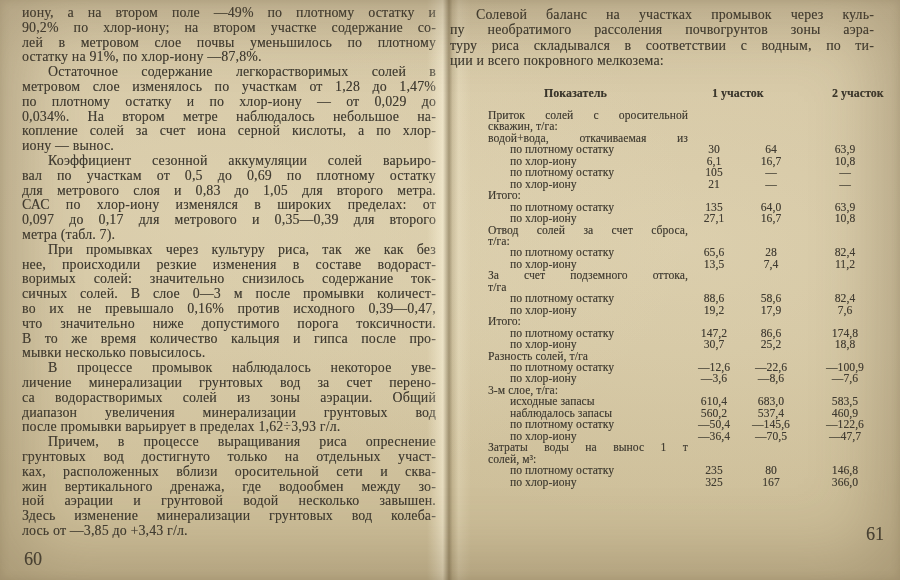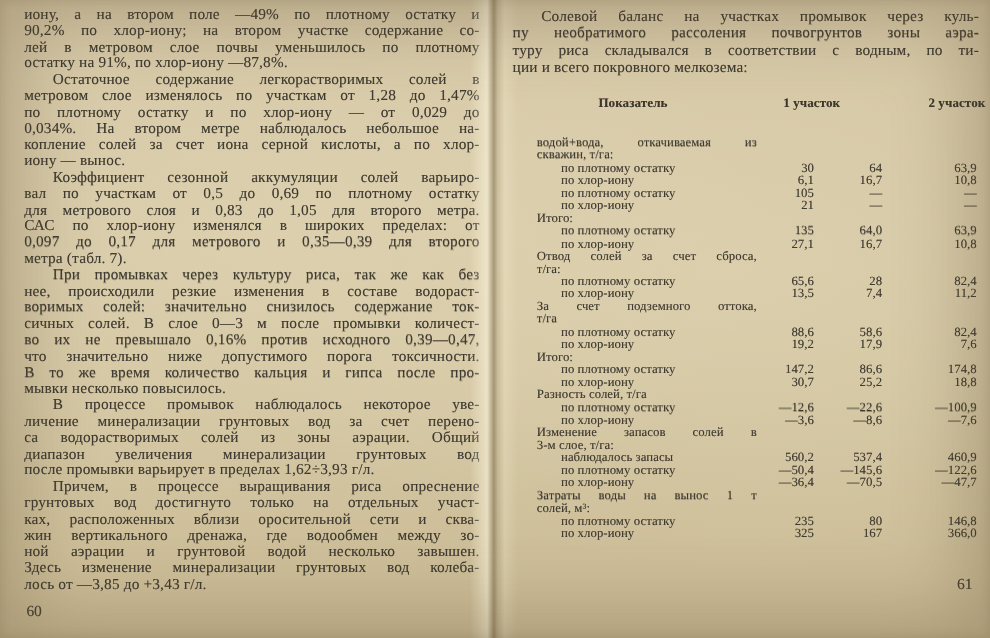--- a/index.html
+++ b/index.html
@@ -26,39 +26,39 @@
       rgba(120,100,65,0) 0%,
       rgba(252,245,222,0.30) 20%,
       rgba(252,245,222,0.55) 36%,
       rgba(100,85,55,0.45) 50%,
       rgba(100,85,55,0.12) 58%,
       rgba(250,243,220,0.22) 72%,
       rgba(120,100,65,0) 100%);
   }
   .body-text{position:absolute;}
   .left-col{left:22px;top:6px;width:414px;font-size:13.8px;line-height:14.8px;letter-spacing:0.015em;}
-  .right-col{left:16px;top:7px;width:424px;font-size:13.8px;line-height:15.4px;letter-spacing:0.015em;}
+  .right-col{left:0;top:7px;width:424px;font-size:13.8px;line-height:15.4px;letter-spacing:0.015em;}
   .line{text-align:justify;text-align-last:justify;}
   .line.last{text-align-last:left;}
   .para.indent .line:first-child{text-indent:26px;}
-  .pagenum{position:absolute;font-size:14px;color:#454035;}
+  .pagenum{position:absolute;font-size:18px;color:#454035;}
   .pn-left{left:24px;top:549px;}
   .pn-right{right:16px;top:524px;}
   .salt-table{position:absolute;left:38px;top:88px;width:400px;font-size:11.5px;line-height:11.45px;letter-spacing:0.1px;}
-  .thead{position:relative;height:14px;margin-bottom:23px;font-weight:bold;font-size:11.8px;color:#3a362c;}
+  .thead{position:relative;height:14px;margin-bottom:8px;font-weight:bold;font-size:11.8px;color:#3a362c;}
   .th{position:absolute;top:0;white-space:nowrap;}
   .th-label{left:56px;}
   .th-c1{left:224px;}
-  .th-c2{left:356px;}
+  .th-c2{left:344px;}
   .trow{display:grid;grid-template-columns:200px 52px 62px 86px;}
   .tlabel{grid-column:1;}
   .tlabel.item{padding-left:22px;white-space:nowrap;}
   .gline{text-align:justify;text-align-last:justify;}
   .gline.last{text-align-last:left;}
-  .tval{text-align:right;white-space:nowrap;}
+  .tval{text-align:center;white-space:nowrap;}
 </style>
 </head>
 <body>
 
 <div class="spread">
   <div class="page page-left">
     <div class="body-text left-col">
         <div class="para">
           <div class="line">иону, а на втором поле —49% по плотному остатку и</div>
           <div class="line">90,2% по хлор-иону; на втором участке содержание со-</div>
@@ -125,22 +125,23 @@
 
     <div class="salt-table">
       <div class="thead">
         <span class="th th-label">Показатель</span>
         <span class="th th-c1">1 участок</span>
         <span class="th th-c2">2 участок</span>
       </div>
       <div class="tbody">
           <div class="trow group">
             <div class="tlabel">
+              <div class="gline">Приток солей с оросительной</div>
+              <div class="gline last">скважин, т/га:</div>
               <div class="gline">водой+вода, откачиваемая из</div>
-              <div class="gline last">скважин, т/га:</div>
             </div>
           </div>
           <div class="trow item">
             <div class="tlabel item">по плотному остатку</div>
             <div class="tval">30</div>
             <div class="tval">64</div>
             <div class="tval">63,9</div>
           </div>
           <div class="trow item">
             <div class="tlabel item">по хлор-иону</div>
@@ -242,23 +243,28 @@
             <div class="tval">—100,9</div>
           </div>
           <div class="trow item">
             <div class="tlabel item">по хлор-иону</div>
             <div class="tval">—3,6</div>
             <div class="tval">—8,6</div>
             <div class="tval">—7,6</div>
           </div>
           <div class="trow group">
             <div class="tlabel">
-              <div class="gline">Изменение запасов солей в</div>
               <div class="gline last">3-м слое, т/га:</div>
             </div>
+          </div>
+          <div class="trow item">
+            <div class="tlabel item">исходные запасы</div>
+            <div class="tval">610,4</div>
+            <div class="tval">683,0</div>
+            <div class="tval">583,5</div>
           </div>
           <div class="trow item">
             <div class="tlabel item">наблюдалось запасы</div>
             <div class="tval">560,2</div>
             <div class="tval">537,4</div>
             <div class="tval">460,9</div>
           </div>
           <div class="trow item">
             <div class="tlabel item">по плотному остатку</div>
             <div class="tval">—50,4</div>

